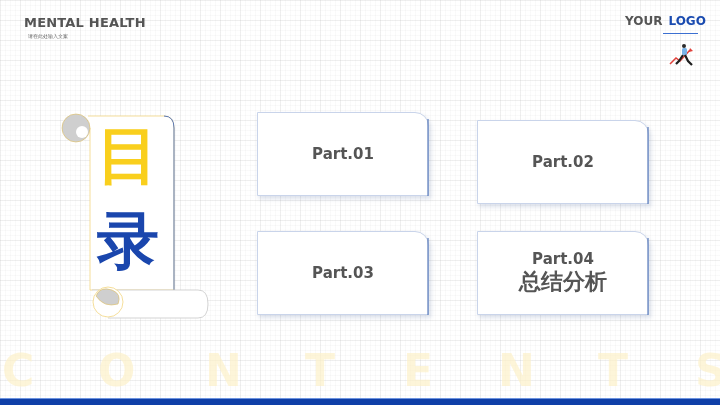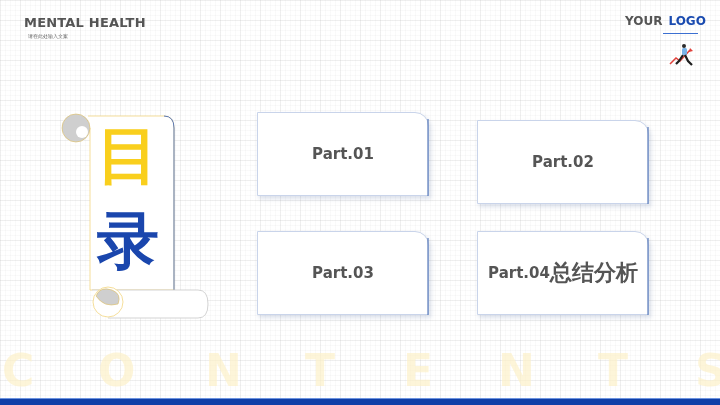--- a/index.html
+++ b/index.html
@@ -17,21 +17,21 @@
   .logo{position:absolute;left:625px;top:14px;font-size:12px;font-weight:bold;}
   .logo .your{color:#555;}
   .logo .lg{color:#1a4bb0;margin-left:6px;}
   .logo-line{position:absolute;left:663px;top:33px;width:35px;height:1px;background:#3b6fd1;}
   .runner{position:absolute;left:668px;top:42px;width:32px;height:32px;}
   .scroll{position:absolute;left:60px;top:112px;width:150px;height:210px;}
   .mu{position:absolute;left:97px;top:125px;font-size:62px;font-weight:bold;color:#f9cf1d;line-height:1;}
   .lu{position:absolute;left:97px;top:210px;font-size:62px;font-weight:bold;color:#1a46ad;line-height:1;}
   .card{position:absolute;width:170px;height:82px;background:#fff;border:1px solid #c9d4ea;
     border-top-right-radius:14px;box-shadow:2px 3px 4px rgba(120,140,180,0.25);
-    display:flex;align-items:center;justify-content:center;}
+    display:flex;flex-direction:column;align-items:center;justify-content:center;}
   .card::after{content:"";position:absolute;right:-1px;top:6px;bottom:-1px;width:2px;background:#4a6fb5;opacity:0.55;}
   .card .part{font-size:15px;font-weight:bold;color:#555;line-height:1.2;}
   .card .name{font-size:22px;font-weight:bold;color:#555;line-height:1.25;}
   .contents{position:absolute;left:0;top:345px;width:720px;height:50px;}
   .contents span{position:absolute;top:0;font-size:44px;font-weight:bold;color:#fdf1c9;opacity:0.7;}
   .bottom-bar{position:absolute;left:0;top:398px;width:720px;height:7px;background:#0f3fa8;border-top:1px solid #6c93df;}
 </style>
 </head>
 <body>
 

